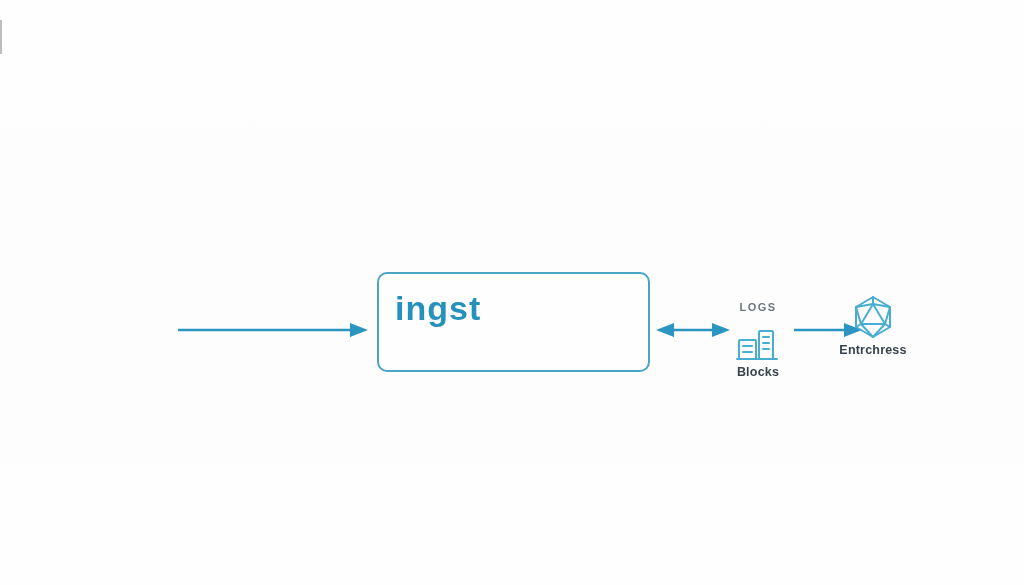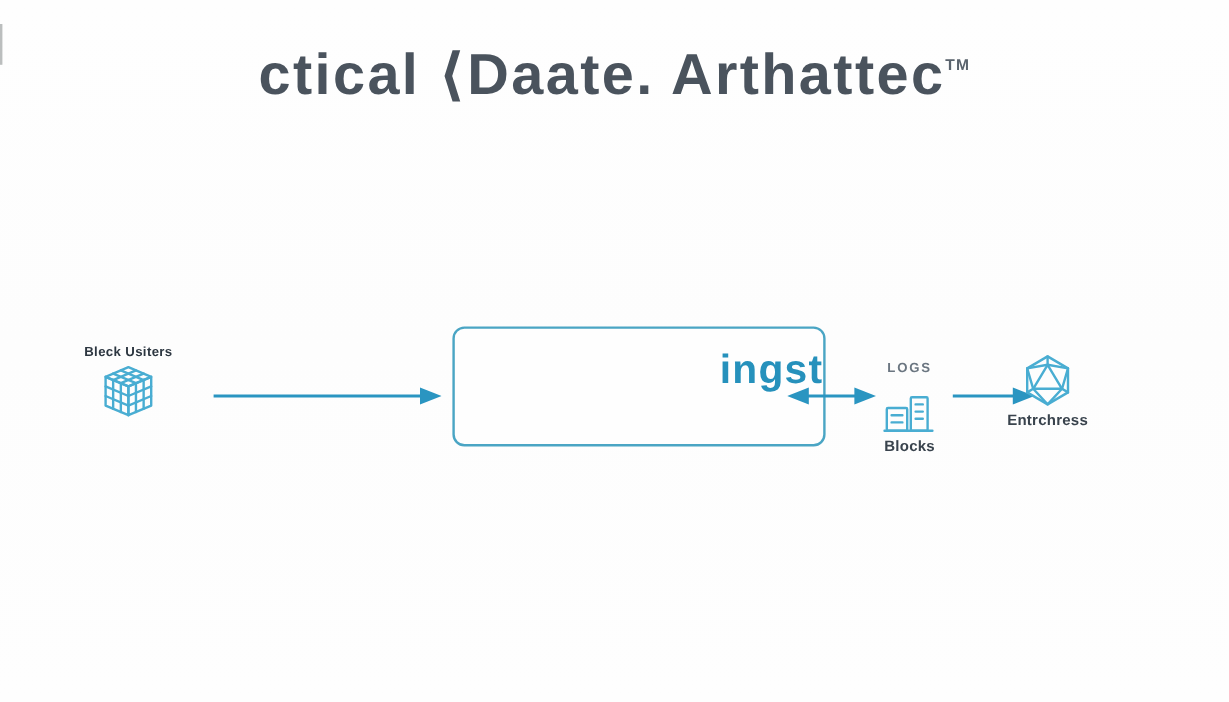--- a/index.html
+++ b/index.html
@@ -29,62 +29,41 @@
   }
   .node-label-caps{
     font-size:11px;font-weight:700;letter-spacing:1.5px;color:#6b7681;margin-bottom:16px;
   }
   .node-label-bottom{
     font-size:12.5px;font-weight:600;letter-spacing:.2px;color:#39434d;margin-top:4px;
   }
   .node .icon{display:block;margin:0 auto;}
   .icon svg{display:block;}
   .ingest-box{
-    position:absolute;left:377px;top:272px;width:311px;height:100px;
+    position:absolute;left:377px;top:272px;width:273px;height:100px;
     border:2px solid #4aa5c4;border-radius:10px;background:#fefefe;
-    box-sizing:border-box;text-align:right;
+    box-sizing:border-box;text-align:left;padding-left:16px;
   }
   .ingest-title{
     margin-top:15px;font-size:34px;font-weight:700;color:#2691bc;letter-spacing:1px;
   }
   .ingest-subtitle{
     margin-top:6px;font-size:13.5px;font-weight:500;color:#3b444e;letter-spacing:.2px;
   }
   .arrow{position:absolute;height:20px;}
   .arrow svg{display:block;}
 </style>
 </head>
 <body>
 
 <div class="canvas">
 
   <div class="edge-artifact"></div>
 
-  <div class="title-wrap">
-    <span class="title-text">ctical ⟨Daate. Arthattec</span><span class="title-tm">TM</span>
-  </div>
 
-  <div class="node" style="left:59px;top:288px;width:96px;">
-    <div class="node-label-top">Bleck Usiters</div>
-    <span class="icon">
-      <svg width="46" height="44" viewBox="0 0 46 44" fill="none" style="margin:0 auto" xmlns="http://www.w3.org/2000/svg">
-        <g stroke="#49add2" stroke-width="2" stroke-linejoin="round" stroke-linecap="round">
-          <path d="M23 2 L42 10 L23 18 L4 10 Z"></path>
-          <path d="M4 10 L23 18 L23 42 L4 34 Z"></path>
-          <path d="M42 10 L23 18 L23 42 L42 34 Z"></path>
-          <path d="M4 18 L23 26 M4 26 L23 34"></path>
-          <path d="M42 18 L23 26 M42 26 L23 34"></path>
-          <path d="M10.3 12.7 L10.3 36.7 M16.7 15.3 L16.7 39.3"></path>
-          <path d="M35.7 12.7 L35.7 36.7 M29.3 15.3 L29.3 39.3"></path>
-          <path d="M29.3 4.7 L10.3 12.7 M35.7 7.3 L16.7 15.3"></path>
-          <path d="M16.7 4.7 L35.7 12.7 M10.3 7.3 L29.3 15.3"></path>
-        </g>
-      </svg>
-    </span>
-  </div>
 
   <div class="arrow" style="left:176px;top:320px;width:192px;">
     <svg width="192" height="20" xmlns="http://www.w3.org/2000/svg">
       <line x1="2" y1="10" x2="176" y2="10" stroke="#2a95c1" stroke-width="2.5"></line>
       <polygon points="174,3 192,10 174,17" fill="#2a95c1"></polygon>
     </svg>
   </div>
 
   <div class="ingest-box">
     <div class="ingest-title">ingst</div>

